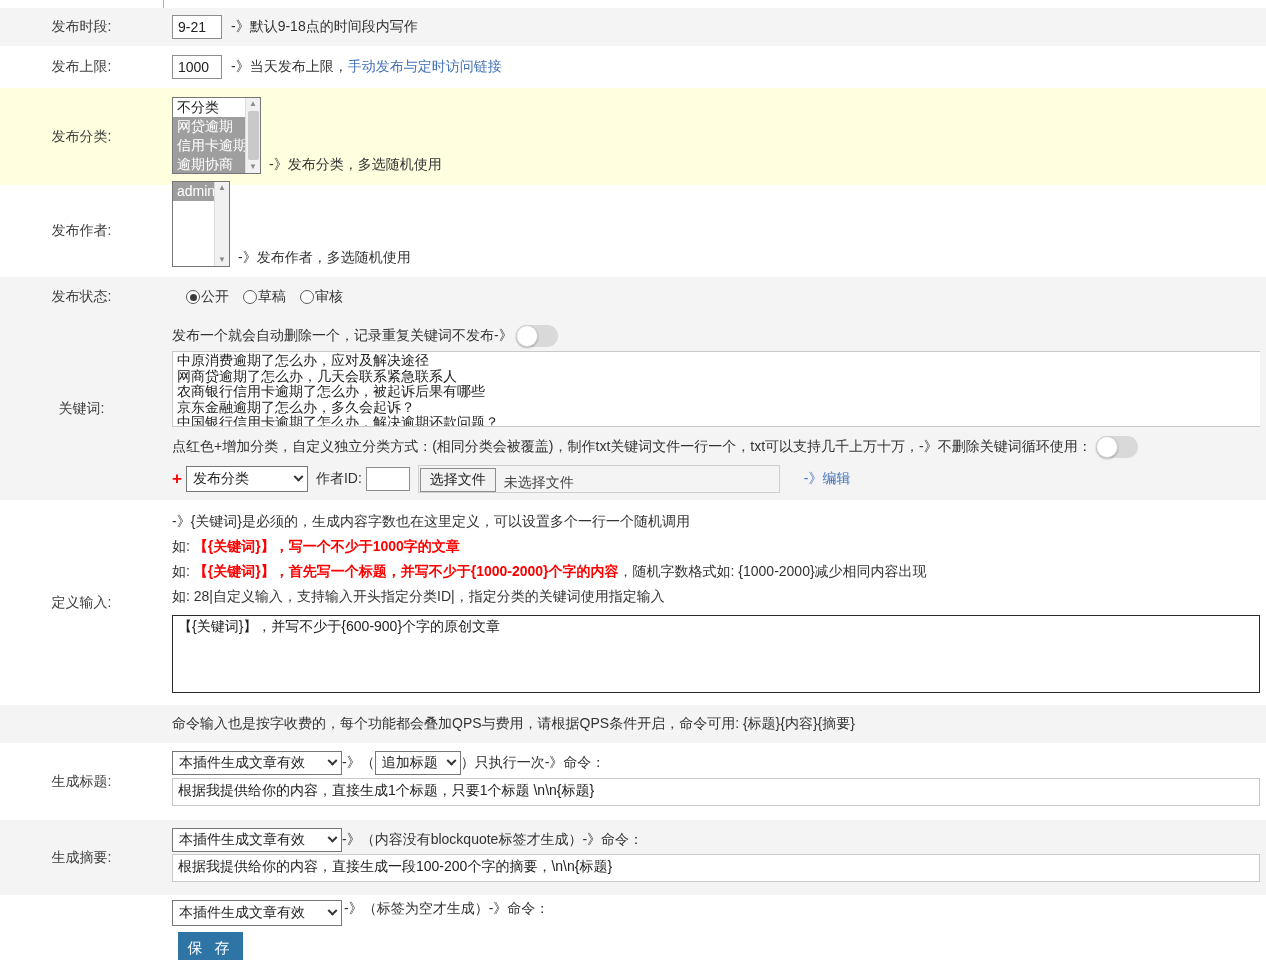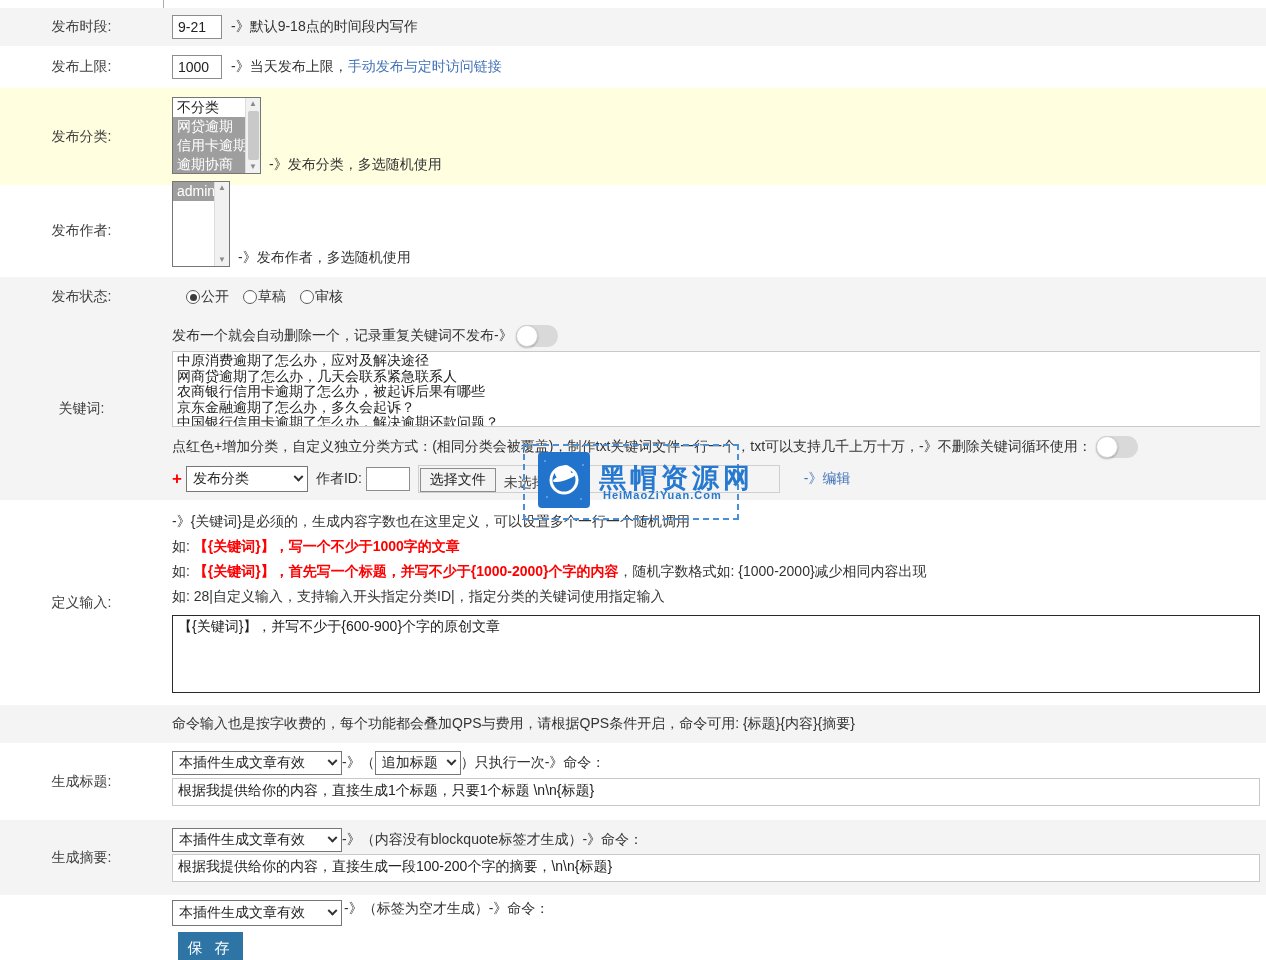--- a/index.html
+++ b/index.html
@@ -252,30 +252,14 @@
       <div class="fsel" style="width:170px;height:26px">
         <span>本插件生成文章有效</span>
         <span class="chev"></span>
       </div>
       <span style="margin-left:2px">-》（标签为空才生成）-》命令：</span>
     </div>
   </div>
 
   <button class="save-btn">保 存</button>
 
-  <div class="watermark">
-    <svg class="wm-logo" width="52" height="56" viewBox="0 0 52 56">
-      <rect x="0" y="0" width="52" height="56" rx="4" fill="#2273cc"></rect>
-      <circle cx="26" cy="28" r="13" fill="none" stroke="#ffffff" stroke-width="3"></circle>
-      <g transform="rotate(-18 26 24)">
-        <rect x="18" y="14" width="16" height="11" rx="4" fill="#ffffff"></rect>
-        <ellipse cx="26" cy="25.5" rx="12" ry="3" fill="#ffffff"></ellipse>
-      </g>
-      <rect x="6" y="8" width="2" height="2" fill="#5b9be0"></rect>
-      <rect x="44" y="12" width="2" height="2" fill="#5b9be0"></rect>
-      <rect x="8" y="44" width="2" height="2" fill="#5b9be0"></rect>
-      <rect x="42" y="46" width="2" height="2" fill="#5b9be0"></rect>
-    </svg>
-    <div class="wm-title">黑帽资源网</div>
-    <div class="wm-domain">HeiMaoZiYuan.Com</div>
-  </div>
 
 </div>
 
 </body></html>

